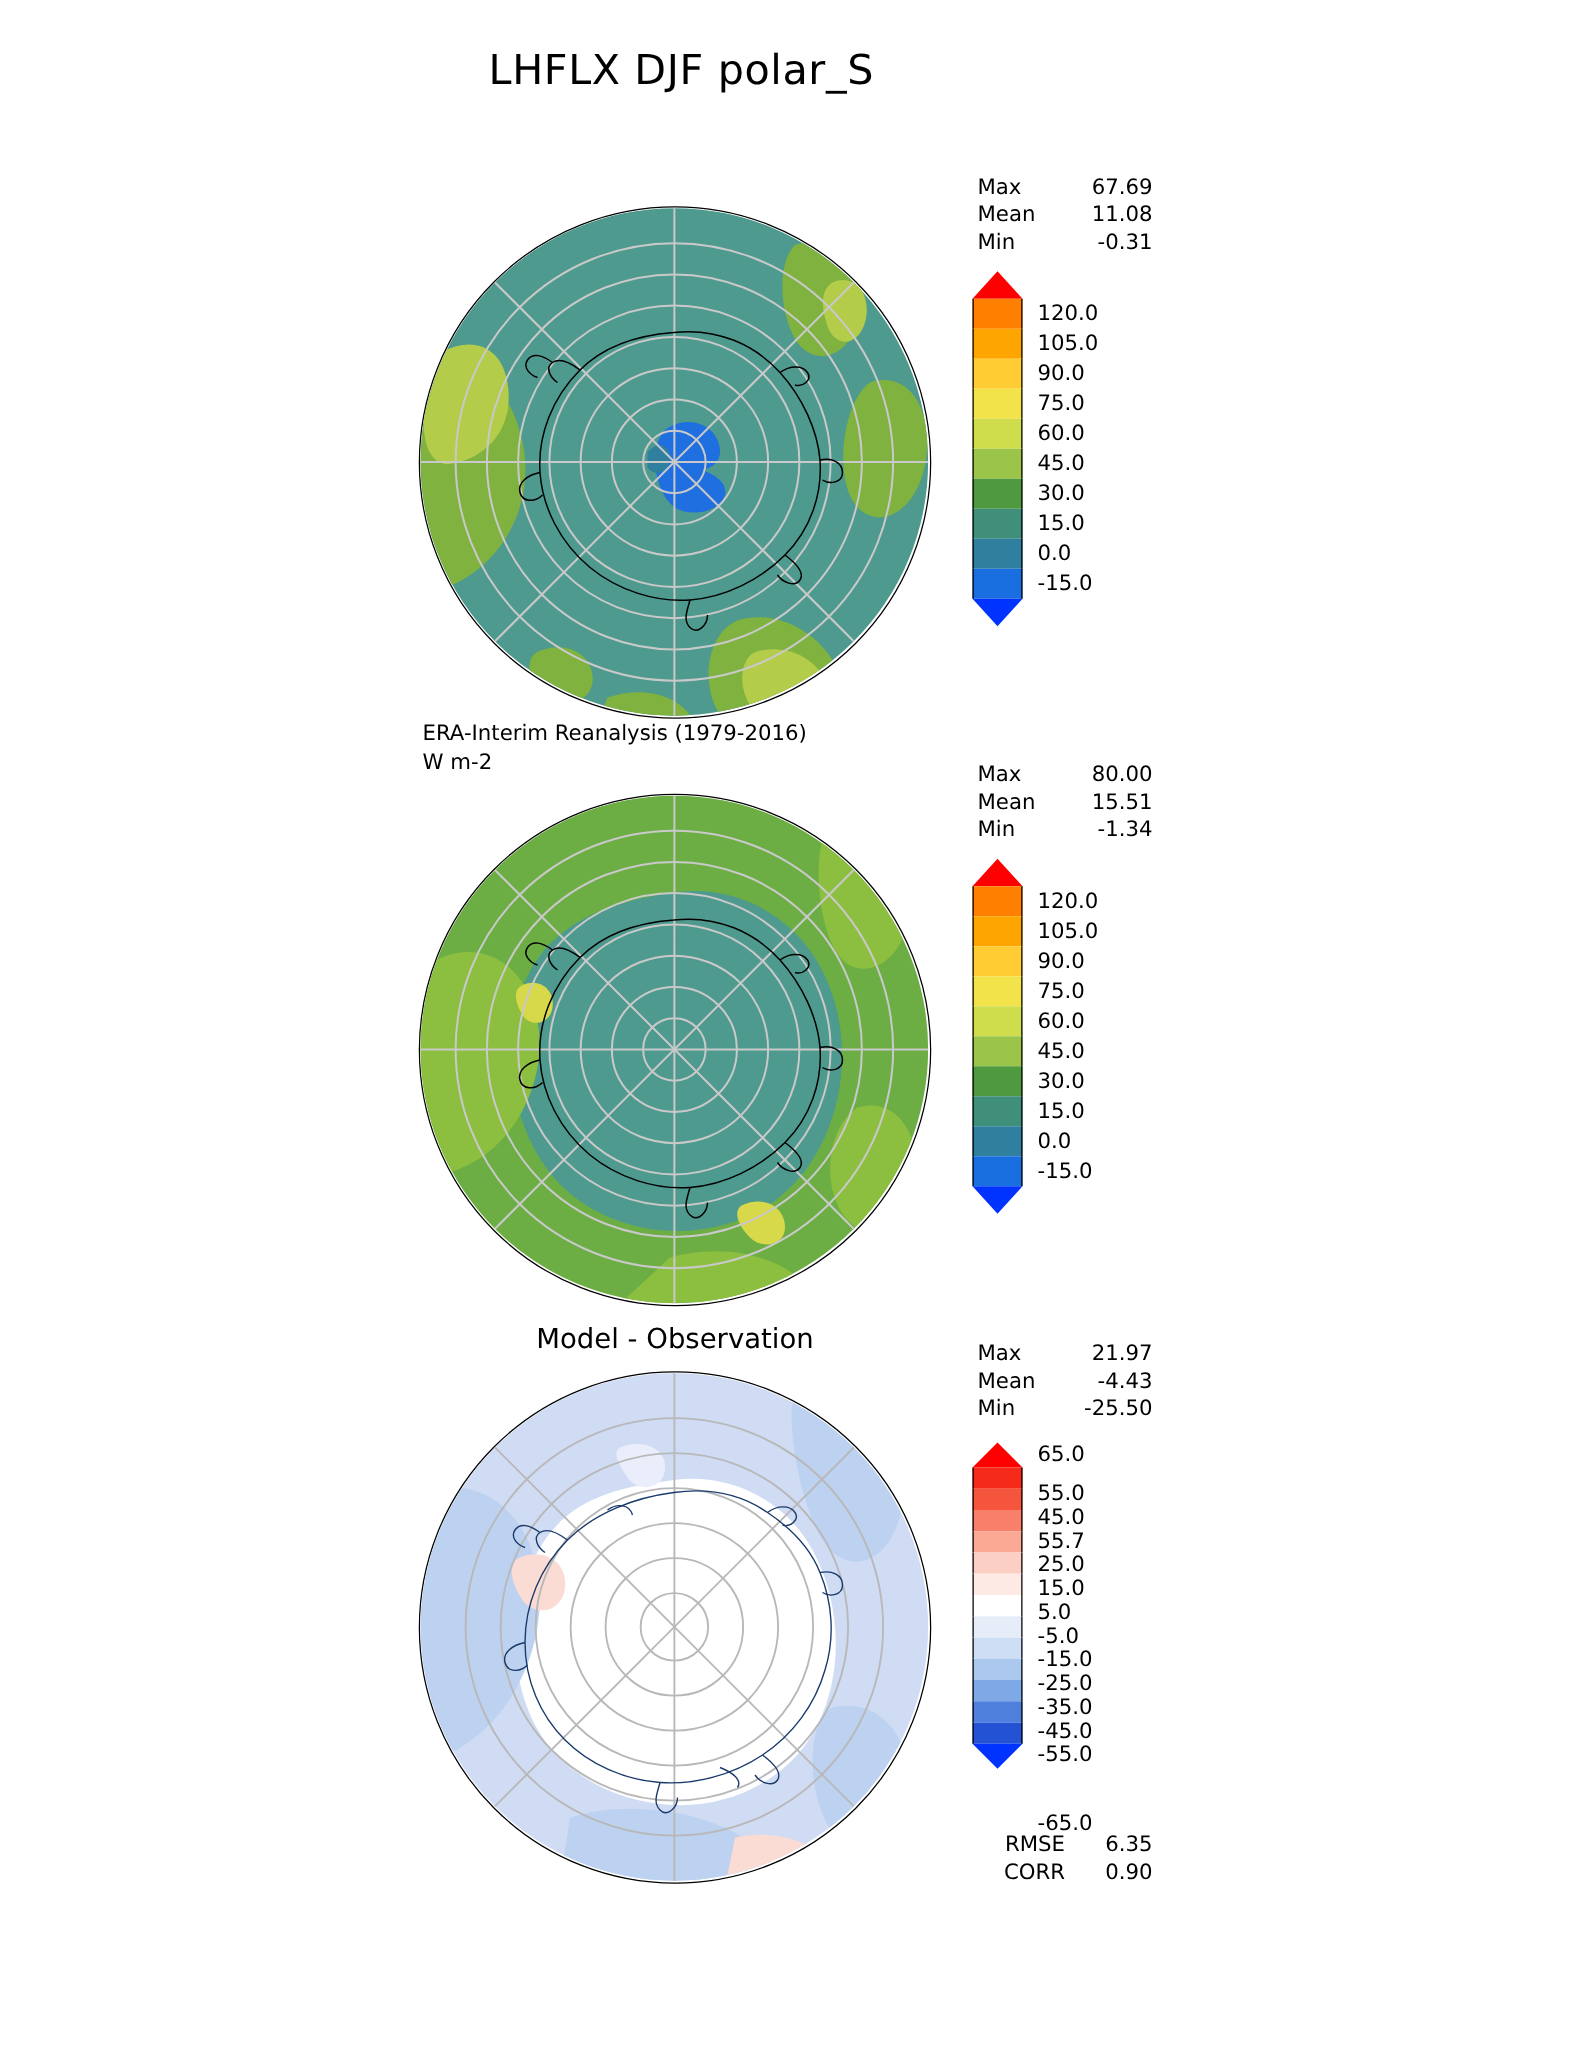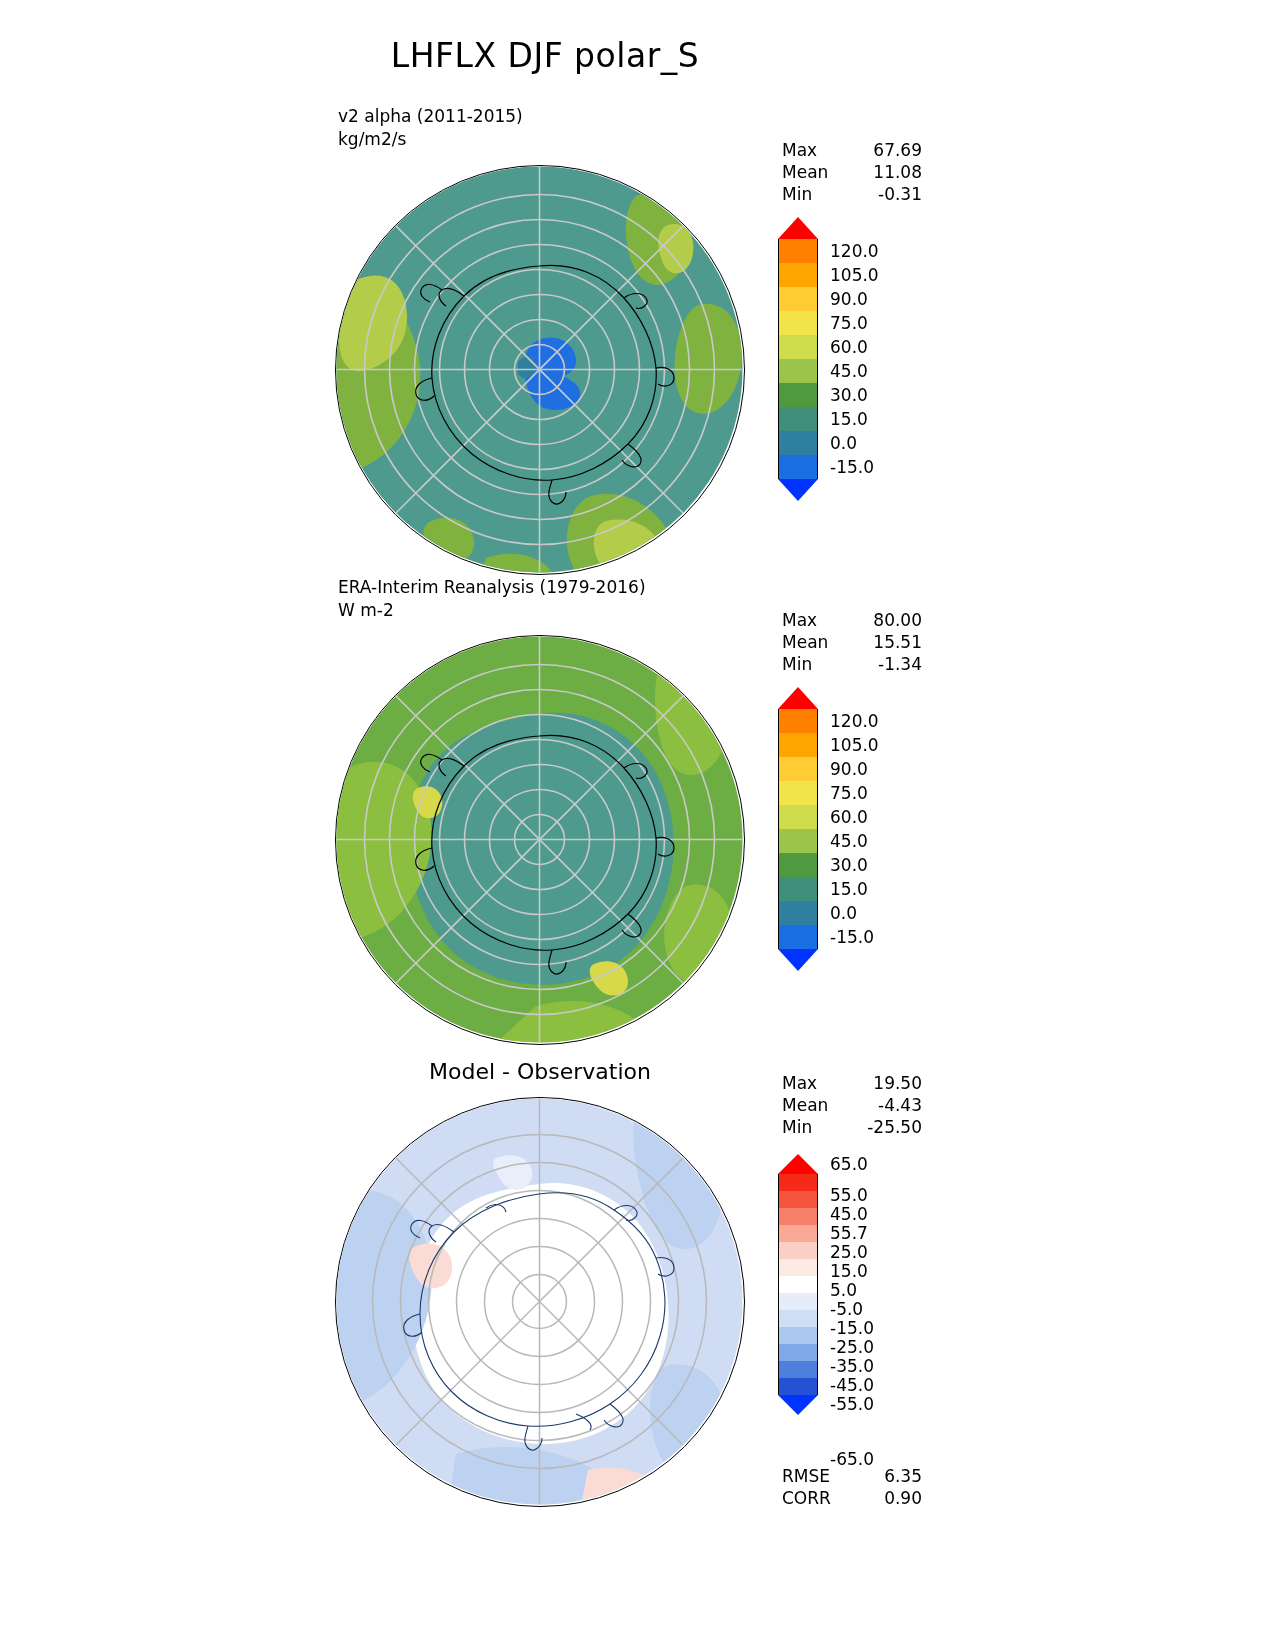--- a/index.html
+++ b/index.html
@@ -100,32 +100,30 @@
     position: absolute;
     left: 0;
     white-space: nowrap;
   }
   .bottom-stats {
     position: absolute;
     font-size: 17px;
     line-height: 22px;
   }
   .bottom-stats .row { display: flex; width: 140px; }
-  .bottom-stats .row .lbl { width: 70px; }
+  .bottom-stats .row .lbl { width: 70px; text-align: right; }
   .bottom-stats .row .val { width: 70px; text-align: right; }
 </style>
 </head>
 <body>
 
 <div class="page-title">LHFLX DJF polar_S</div>
 
 <div class="panel" style="top:105px;height:460px;">
 
-  <div class="panel-head" style="left:338px;top:0px;">v2 alpha (2011-2015)
-kg/m2/s</div>
 
   <div class="map-wrap" style="left:335px;top:60px;">
     <div class="globe">
       <svg width="407" height="407" viewBox="0 0 407 407">
         <defs>
           <clipPath id="clipA">
               <circle cx="203.5" cy="203.5" r="203"></circle>
             </clipPath>
         </defs>
         <g clip-path="url(#clipA)">
@@ -370,21 +368,21 @@
             <path d="M240,316 C250,320 258,326 254,332"></path>
           </g>
         </g>
       </svg>
     </div>
   </div>
 
   <div class="stats" style="left:782px;top:12px;">
     <div class="row">
       <span class="lbl">Max</span>
-      <span class="val">19.50</span>
+      <span class="val">21.97</span>
     </div>
     <div class="row">
       <span class="lbl">Mean</span>
       <span class="val">-4.43</span>
     </div>
     <div class="row">
       <span class="lbl">Min</span>
       <span class="val">-25.50</span>
     </div>
   </div>

